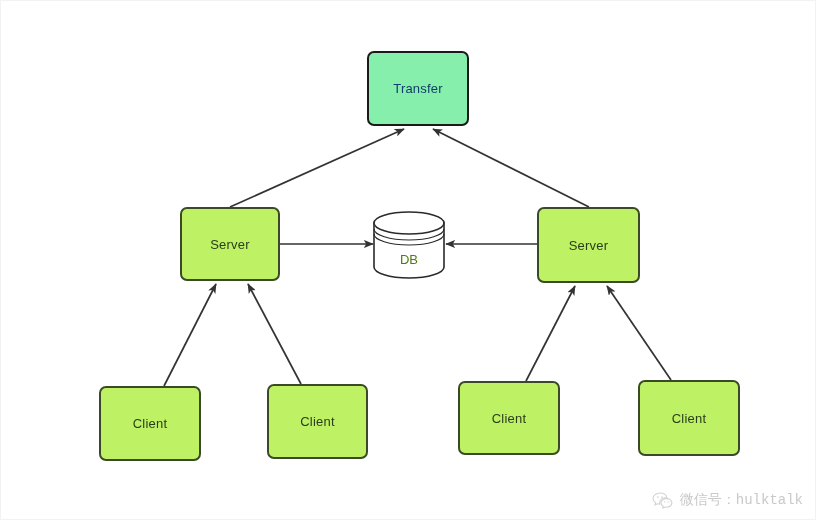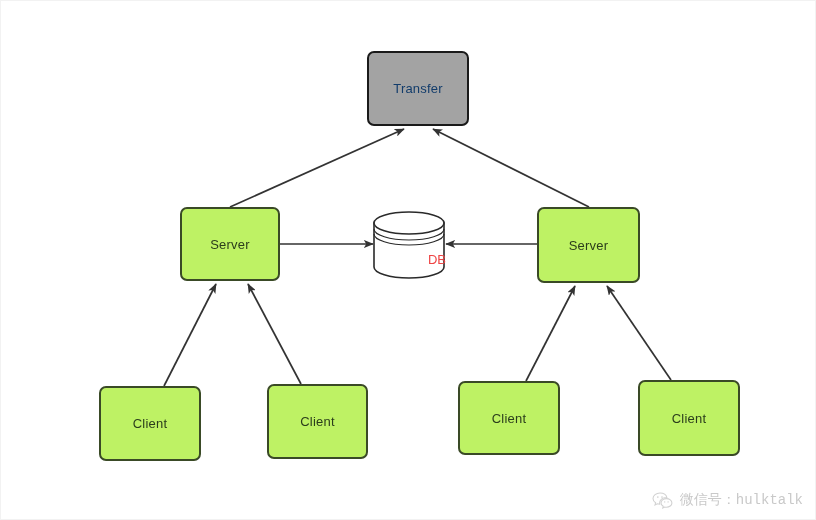--- a/index.html
+++ b/index.html
@@ -27,35 +27,35 @@
     border: 2px solid #2d3b1f;
     font-size: 13px;
     letter-spacing: 0.2px;
   }
   .node-server, .node-client {
     background: #bef264;
     border-color: #3a4a26;
     color: #2b3d1c;
   }
   .node-transfer {
-    background: #a3a3a3;
+    background: #86efac;
     border-color: #1a1a1a;
     color: #123c6b;
     font-size: 13px;
   }
   .db {
     position: absolute;
     box-sizing: border-box;
   }
   .db-label {
     position: absolute;
     width: 100%;
-    text-align: right;
+    text-align: center;
     font-size: 13px;
-    color: #ef4444;
+    color: #4d7c0f;
     font-family: "Liberation Sans", "DejaVu Sans", sans-serif;
   }
   #edges {
     position: absolute;
     left: 0;
     top: 0;
     width: 816px;
     height: 520px;
     pointer-events: none;
   }

